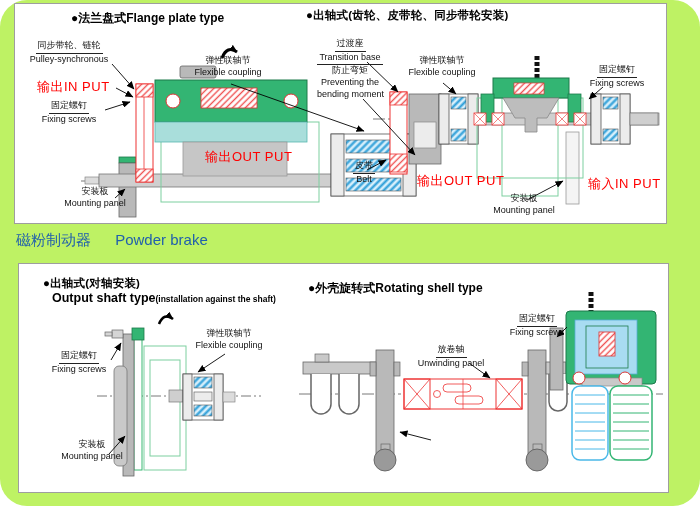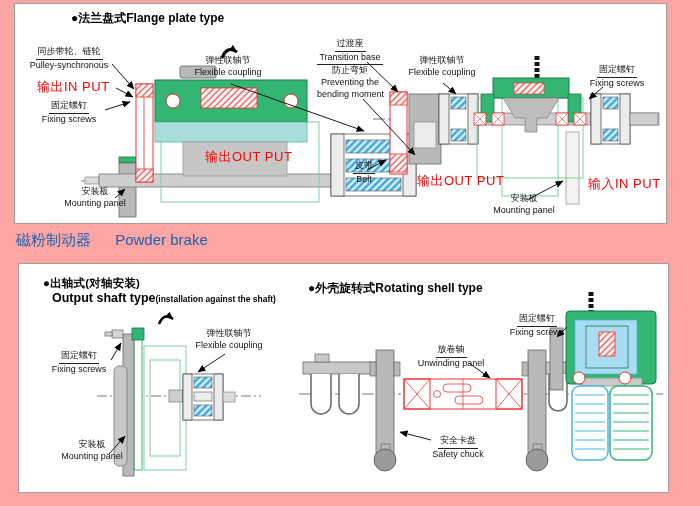--- a/index.html
+++ b/index.html
@@ -1,17 +1,17 @@
 <!DOCTYPE html>
 <html><head>
 <meta charset="utf-8">
 <style>
   html,body{margin:0;padding:0;background:#fff;}
-  #page{position:relative;width:700px;height:506px;background:#fca5a5;overflow:hidden;
-        font-family:"Liberation Sans","DejaVu Sans",sans-serif;color:#111;}
+  #page{position:relative;width:700px;height:506px;background:#bef264;overflow:hidden;
+        font-family:"Liberation Sans","DejaVu Sans",sans-serif;color:#111;border-radius:27px;}
   .panel{position:absolute;border:1px solid #9e9e9e;background:#fff;}
   #clutch-panel{left:14px;top:3px;width:651px;height:219px;}
   #brake-panel{left:18px;top:263px;width:649px;height:228px;}
   .diagram-svg{position:absolute;left:0;top:0;}
   .sec-title{position:absolute;font-weight:bold;color:#000;white-space:nowrap;}
   .zh-line{font-size:11.5px;letter-spacing:0.2px;}
   .en-line{font-size:12.5px;margin-left:9px;}
   .en-sub{font-size:8.5px;font-weight:bold;}
   .lbl{position:absolute;text-align:center;font-size:9px;line-height:1.3;color:#111;white-space:nowrap;}
   .u{display:inline-block;border-bottom:1px solid #222;padding:0 2px 1px;}
@@ -118,23 +118,24 @@
         <line x1="352" y1="166" x2="371" y2="156" stroke="#000" stroke-width="0.9" marker-end="url(#arr)"></line>
         <line x1="512" y1="196" x2="548" y2="177" stroke="#000" stroke-width="0.9" marker-end="url(#arr)"></line>
       </g>
     </svg>
 
     <div class="sec-title" style="left:56px;top:6px;font-size:12px">
       <span>●</span><span>法兰盘式Flange plate type</span>
     </div>
 
     <div class="sec-title" style="left:291px;top:4px">
-    </div>
-
-    <div class="lbl" style="left:8px;top:42px;width:92px">
+      <div class="zh-line"><span>●</span><span>出轴式(齿轮、皮带轮、同步带轮安装)</span></div>
+    </div>
+
+    <div class="lbl" style="left:8px;top:36px;width:92px">
       <div><span class="u">同步带轮、链轮</span></div>
       <div>Pulley-synchronous</div>
     </div>
     <div class="red-lbl" style="left:22px;top:74px">输出IN PUT</div>
     <div class="lbl" style="left:16px;top:96px;width:76px">
       <div><span class="u">固定螺钉</span></div>
       <div>Fixing screws</div>
     </div>
     <div class="lbl" style="left:174px;top:51px;width:78px">
       <div>弹性联轴节</div>
@@ -274,19 +275,15 @@
     </div>
 
     <div class="lbl" style="left:486px;top:49px;width:64px">
       <div><span class="u">固定螺钉</span></div>
       <div>Fixing screws</div>
     </div>
     <div class="lbl" style="left:394px;top:80px;width:76px">
       <div><span class="u">放卷轴</span></div>
       <div>Unwinding panel</div>
     </div>
-    <div class="lbl" style="left:404px;top:171px;width:70px">
-      <div><span class="u">安全卡盘</span></div>
-      <div>Safety chuck</div>
-    </div>
   </div>
 
 </div>
 
 </body></html>

